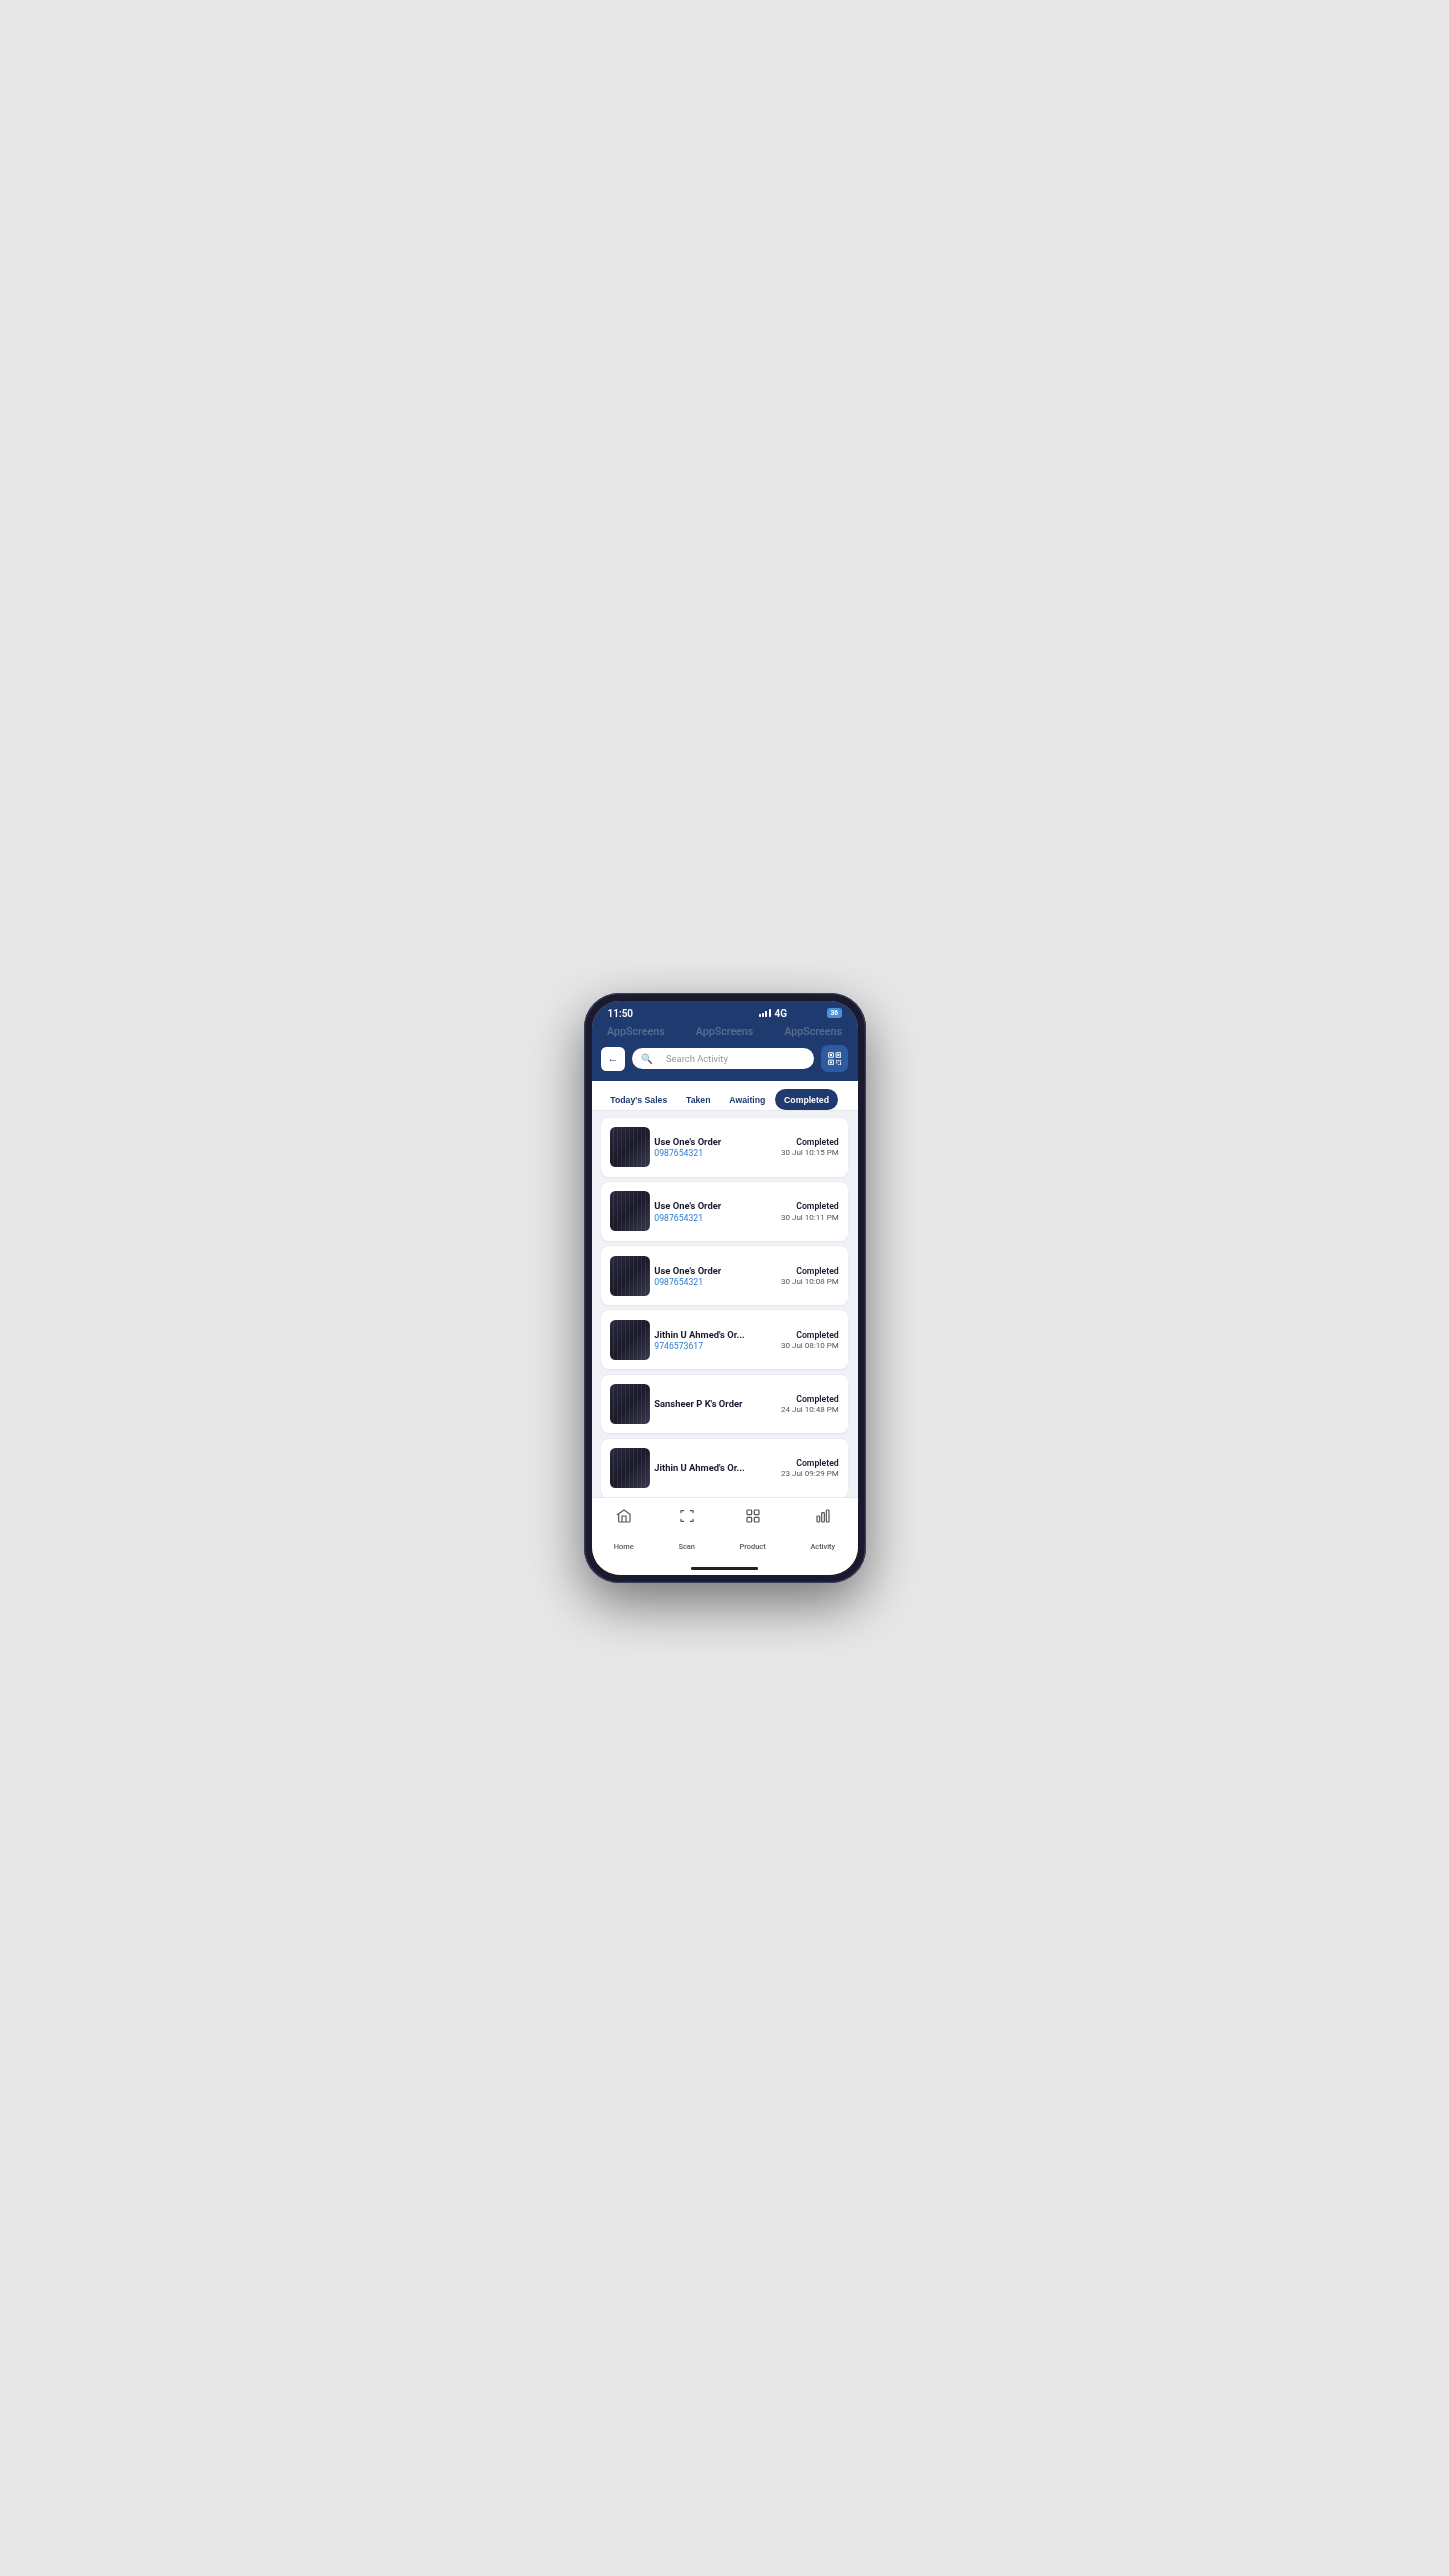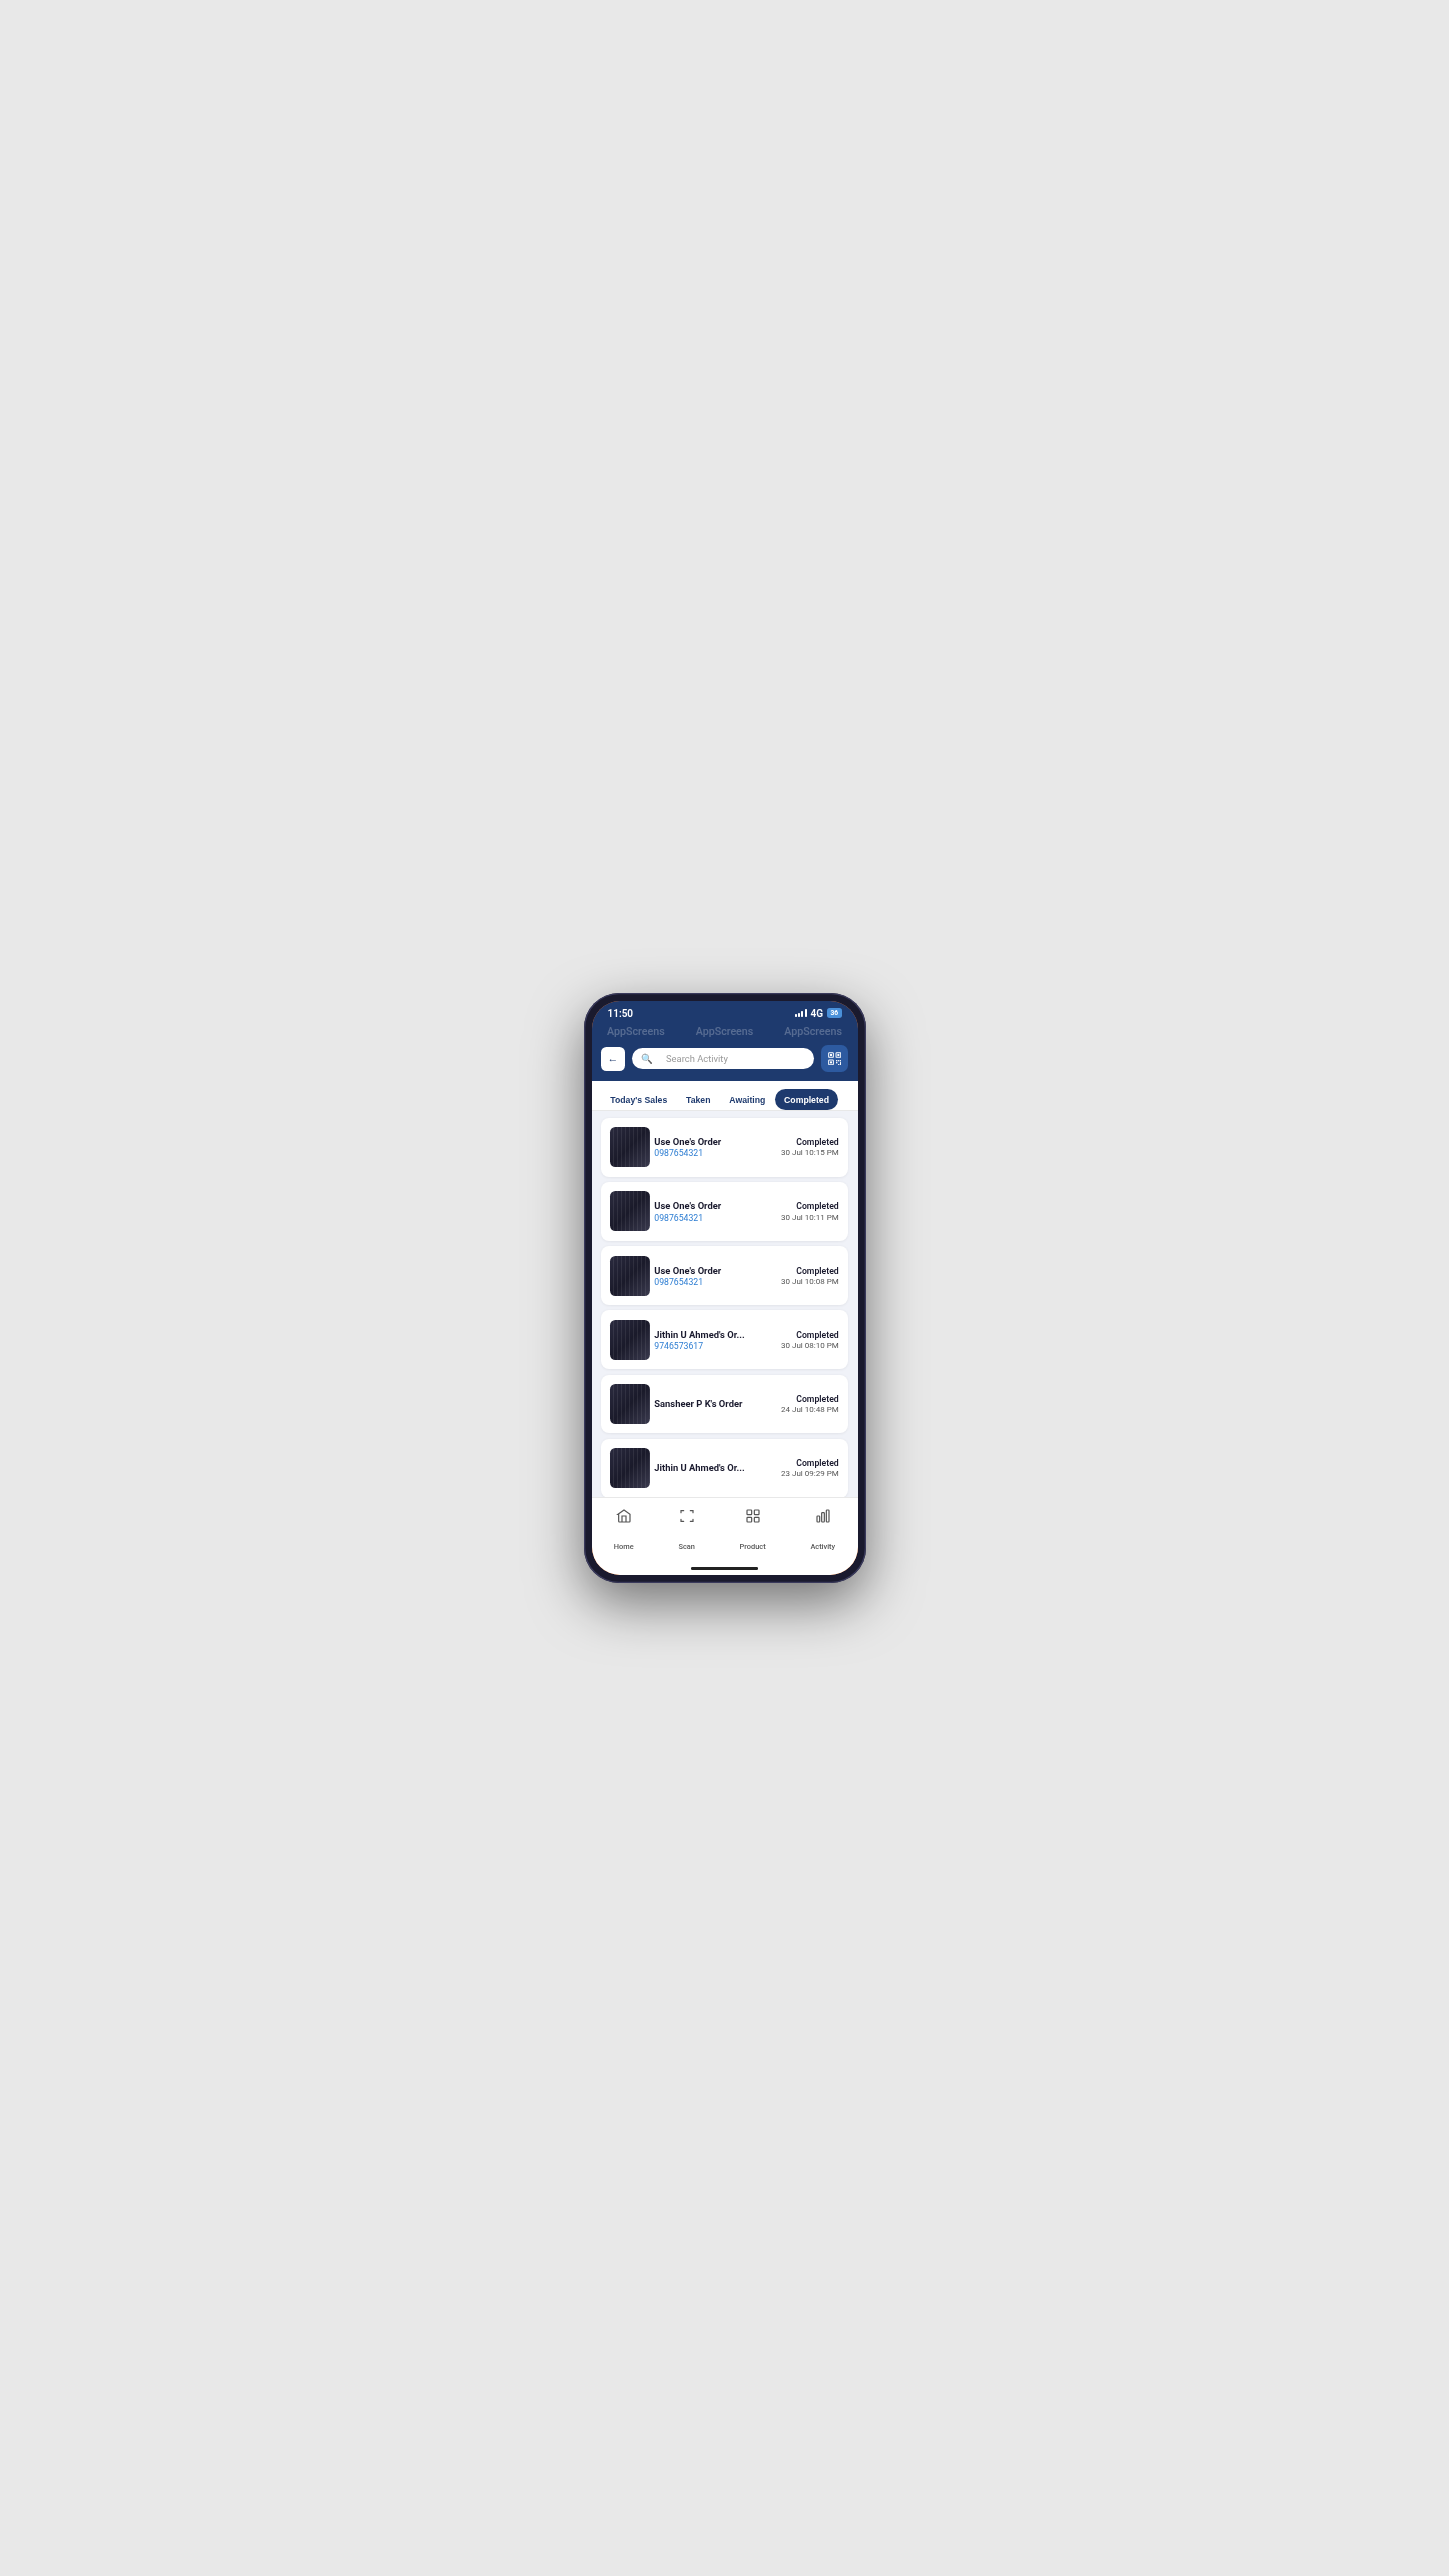--- a/index.html
+++ b/index.html
@@ -69,20 +69,21 @@
       border-radius: 0.7px;
     }
 
     .battery-badge {
       background: #4a90d9;
       color: white;
       font-size: 6.7px;
       font-weight: 700;
       padding: 1.3px 3.4px;
       border-radius: 2.7px;
+      margin-left: 36px;
     }
 
     
     .watermark-area {
       background: #1e3a6e;
       padding: 2.7px 0 0;
       display: flex;
       justify-content: space-around;
       flex-shrink: 0;
     }

